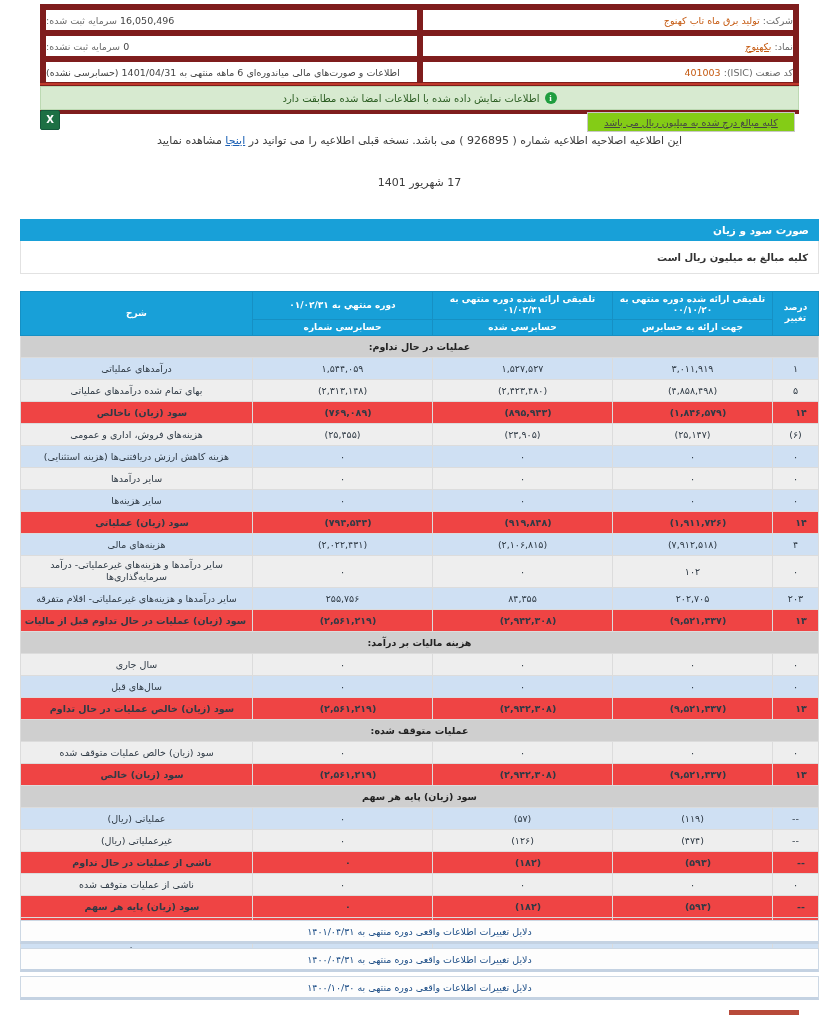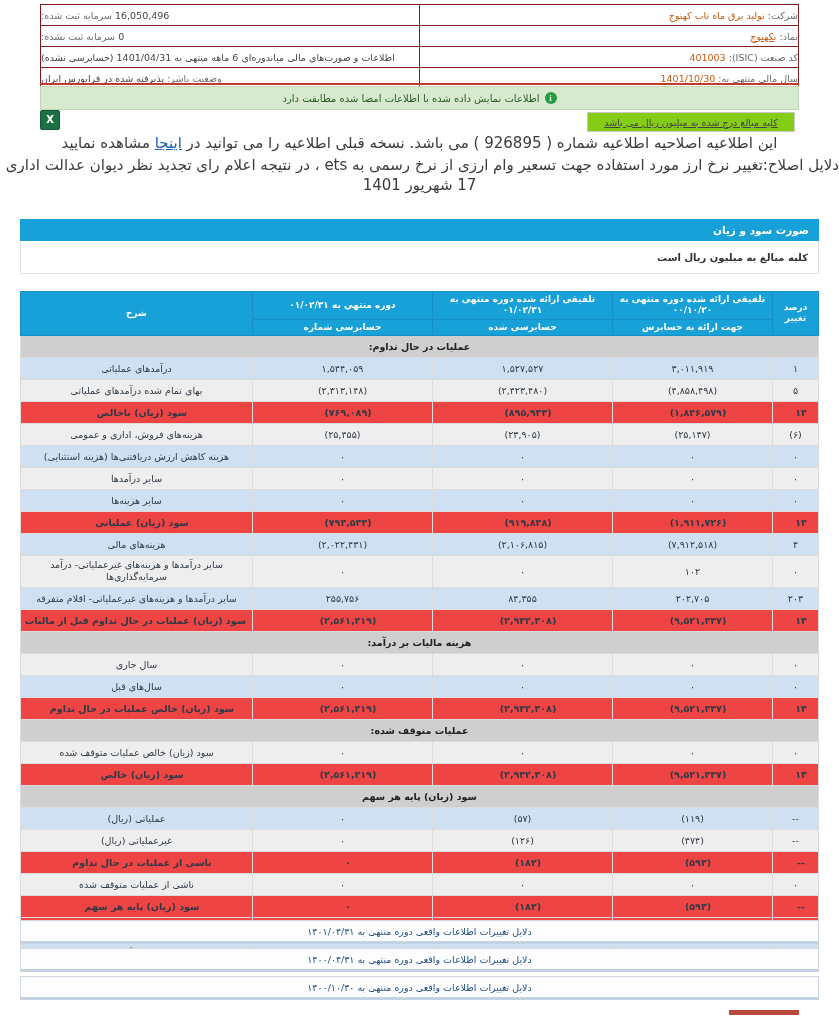--- a/index.html
+++ b/index.html
@@ -23,21 +23,21 @@
     top: 4px;
     right: 40px;
     left: 40px;
   }
   table.ident {
     width: 100%;
     border-collapse: collapse;
     table-layout: fixed;
   }
   table.ident td {
-    border: 1px solid #7f1d1d;
+    border: 6px solid #7f1d1d;
     height: 18px;
     padding: 1px 0;
     font-size: 9.5px;
     color: #555;
     vertical-align: middle;
     white-space: nowrap;
     overflow: hidden;
   }
   .ident .lbl { color: #6b6b6b; }
   .ident .val-orange { color: #c55a11; text-align: center; }
@@ -116,21 +116,21 @@
     line-height: 18px;
     text-align: center;
     cursor: pointer;
   }
 
   
   .amend-line {
     position: absolute;
     left: 0; right: 0;
     text-align: center;
-    font-size: 15px;
+    font-size: 11px;
     color: #3b3b3b;
     white-space: nowrap;
   }
   .amend-1 { top: 134px; }
   .amend-2 { top: 156px; text-align: right; padding-right: 0; }
   .amend-3 { top: 176px; }
   .amend-link { color: #1a5fb4; text-decoration: underline; cursor: pointer; }
 
   
   .blue-head {
@@ -324,21 +324,20 @@
   </div>
 
   <div class="note-box">
     <span class="u">کلیه مبالغ درج شده به میلیون ریال می باشد</span>
   </div>
   <div class="excel-icon">X</div>
 
   <div class="amend-line amend-1">
     <span>این اطلاعیه اصلاحیه اطلاعیه شماره ( 926895 ) می باشد. نسخه قبلی اطلاعیه را می توانید در </span><span class="amend-link">اینجا</span><span> مشاهده نمایید</span>
   </div>
-  <div class="amend-line amend-2">دلایل اصلاح:تغییر نرخ ارز مورد استفاده جهت تسعیر وام ارزی از نرخ رسمی به ets ، در نتیجه اعلام رای تجدید نظر دیوان عدالت اداری موضوع اطلاعیه به شماره پیگیری 936961 مورخ</div>
   <div class="amend-line amend-3">17 شهریور 1401</div>
 
   <div class="blue-head">صورت سود و زیان</div>
   <div class="sub-head">کلیه مبالغ به میلیون ریال است</div>
 
   <div class="watermark">@codal36_ir</div>
 
   <div class="fin-wrap">
     <table class="fin">
       <colgroup>

